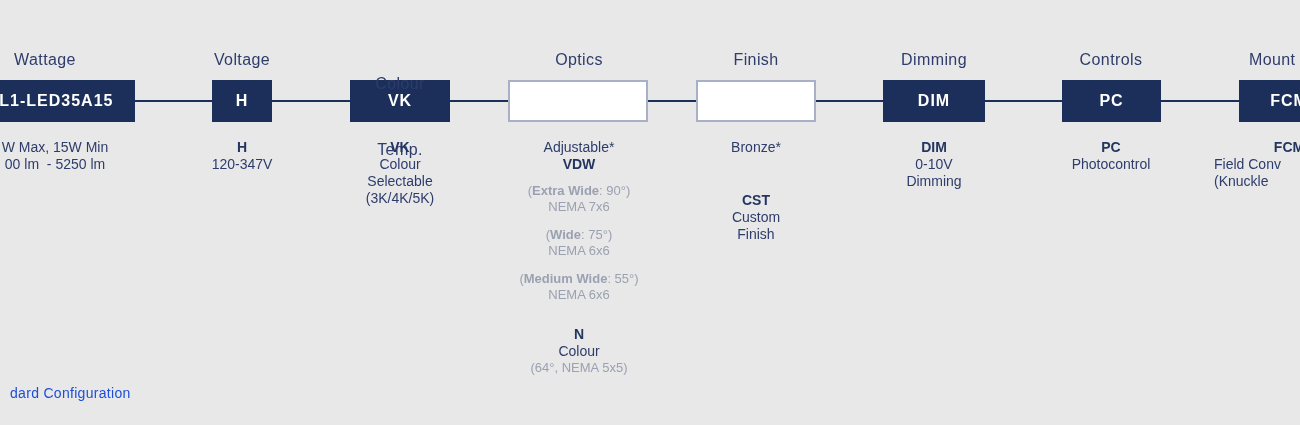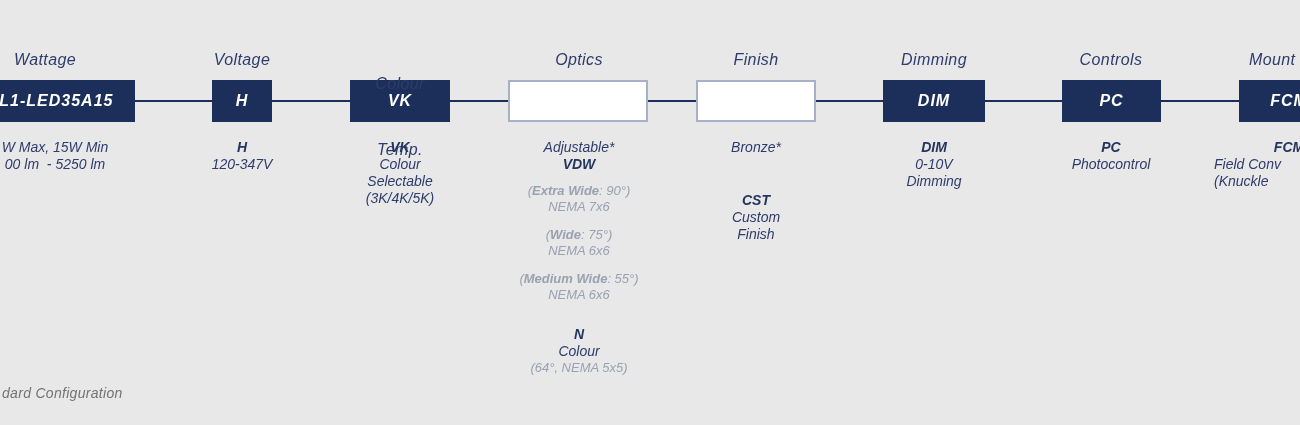--- a/index.html
+++ b/index.html
@@ -2,21 +2,20 @@
 <html><head>
 <meta charset="utf-8">
 <style>
   html,body{margin:0;padding:0;}
   body{font-family:"Liberation Sans", sans-serif;}
   .canvas{
     position:relative;
     width:1300px;height:425px;
     background:#e9e8e8;
     overflow:hidden;
-    font-style:italic;
   }
   .connector{
     position:absolute;left:0;top:100px;width:1300px;height:2px;
     background:#1b2f5a;z-index:1;
   }
   .hdr{
     position:absolute;top:51px;width:160px;
     text-align:center;font-size:16px;letter-spacing:.4px;
     color:#2d3c6b;z-index:3;white-space:pre;
   }
@@ -46,22 +45,22 @@
   .code{font-weight:bold;color:#24355f;font-size:14px;line-height:17px;}
   .desc{color:#2d3c6b;font-size:14px;line-height:17px;}
   .gray{color:#9aa1b1;font-size:13px;line-height:16px;}
   .gray b{color:#9aa1b1;}
   .mt10{margin-top:10px;}
   .mt6{margin-top:12px;}
   .mt23{margin-top:23px;}
   .mt28{margin-top:36px;}
   .align-left{text-align:left;padding-left:15px;}
   .note{
-    position:absolute;left:2px;top:385px;
-    font-size:14px;color:#737373;letter-spacing:.3px;z-index:3;white-space:pre;
+    position:absolute;left:10px;top:385px;
+    font-size:14px;color:#1d4ed8;letter-spacing:.3px;z-index:3;white-space:pre;
   }
 </style>
 </head>
 <body>
 
 <div class="canvas">
 
   <div class="connector"></div>
 
   <div class="hdr" style="left:-35px;">Wattage</div>

